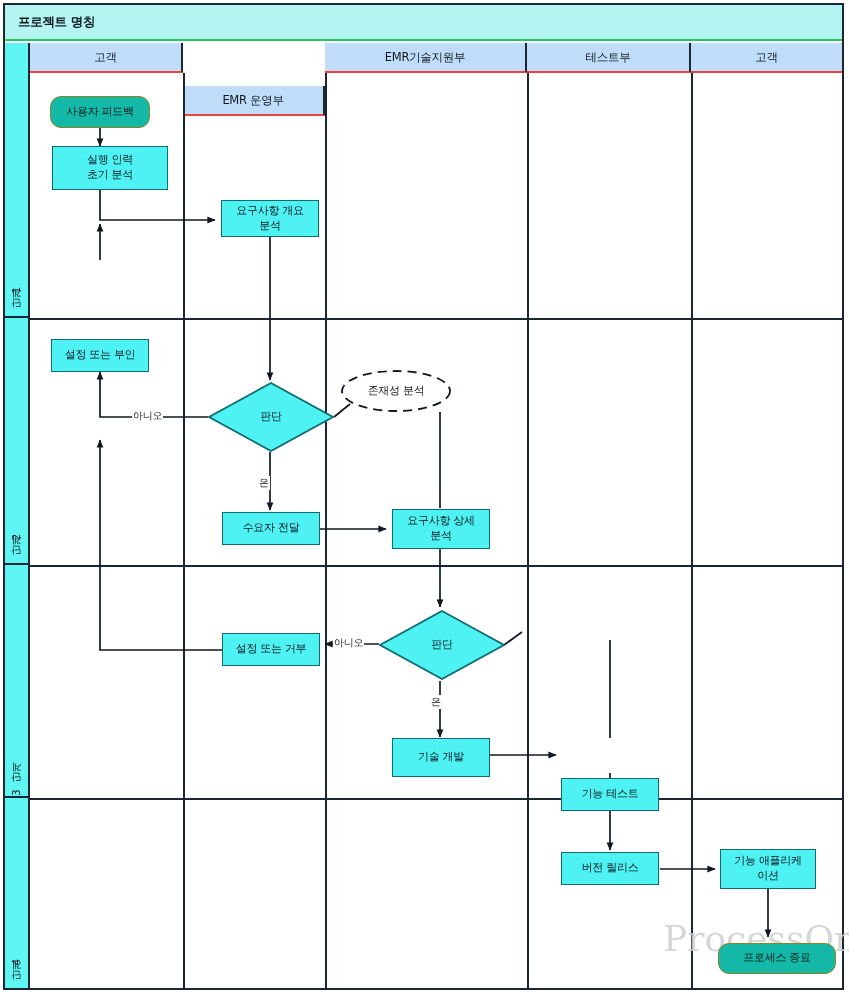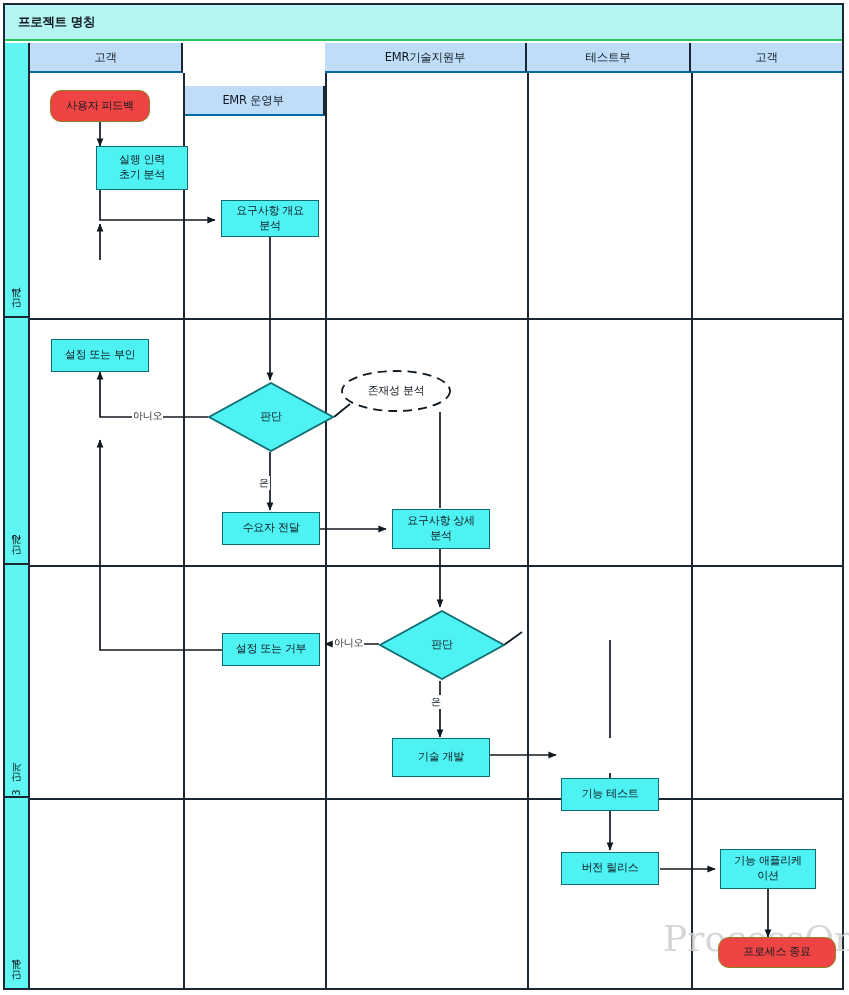--- a/index.html
+++ b/index.html
@@ -76,21 +76,21 @@
     white-space: nowrap;
     letter-spacing: -0.2px;
   }
   
   .col-header {
     position: absolute;
     top: 43px;
     height: 30px;
     background: #bfddf8;
     border-right: 2px solid #1b2733;
-    border-bottom: 2px solid #0369a1;
+    border-bottom: 2px solid #ef4444;
     box-sizing: border-box;
     display: flex;
     align-items: center;
     justify-content: center;
     font-size: 11.5px;
     color: #101820;
     letter-spacing: -0.3px;
   }
   .col-header.last { border-right: none; }
   
@@ -117,23 +117,24 @@
     color: #101820;
     line-height: 1.35;
     letter-spacing: -0.3px;
     z-index: 6;
   }
   .node.process {
     background: #4ef2f2;
     border: 1.6px solid #0f6c70;
   }
   .node.terminator {
-    background: #ef4444;
+    background: #14b8a6;
     border: 1.6px solid #8c8324;
     border-radius: 11px;
+    margin-top: 6px;
   }
   .node.decision {
     background: transparent;
     border: none;
   }
   .node.decision .dtext {
     position: relative;
     z-index: 2;
   }
   .node.decision svg {
@@ -265,21 +266,21 @@
     </svg>
   </div>
 
   <div class="edge-label" style="left:132px; top:409px;">아니오</div>
   <div class="edge-label" style="left:258px; top:476px;">은</div>
   <div class="edge-label" style="left:333px; top:636px;">아니오</div>
   <div class="edge-label" style="left:430px; top:695px;">은</div>
 
   <div class="node terminator" style="left:50px; top:90px; width:100px; height:32px;">사용자 피드백</div>
 
-  <div class="node process" style="left:52px; top:146px; width:92px; height:44px;margin-left:44px;">실행 인력<br>초기 분석</div>
+  <div class="node process" style="left:52px; top:146px; width:116px; height:44px;">실행 인력<br>초기 분석</div>
 
   <div class="node process" style="left:221px; top:200px; width:98px; height:37px;">요구사항 개요<br>분석</div>
 
   <div class="node process" style="left:51px; top:339px; width:98px; height:33px;">설정 또는 부인</div>
 
   <div class="node decision" style="left:208px; top:382px; width:126px; height:70px;">
     <svg width="126" height="70" viewBox="0 0 126 70">
       <polygon points="63,1 125,35 63,69 1,35" fill="#4ef2f2" stroke="#0f6c70" stroke-width="1.8"></polygon>
     </svg>
     <span class="dtext">판단</span>

